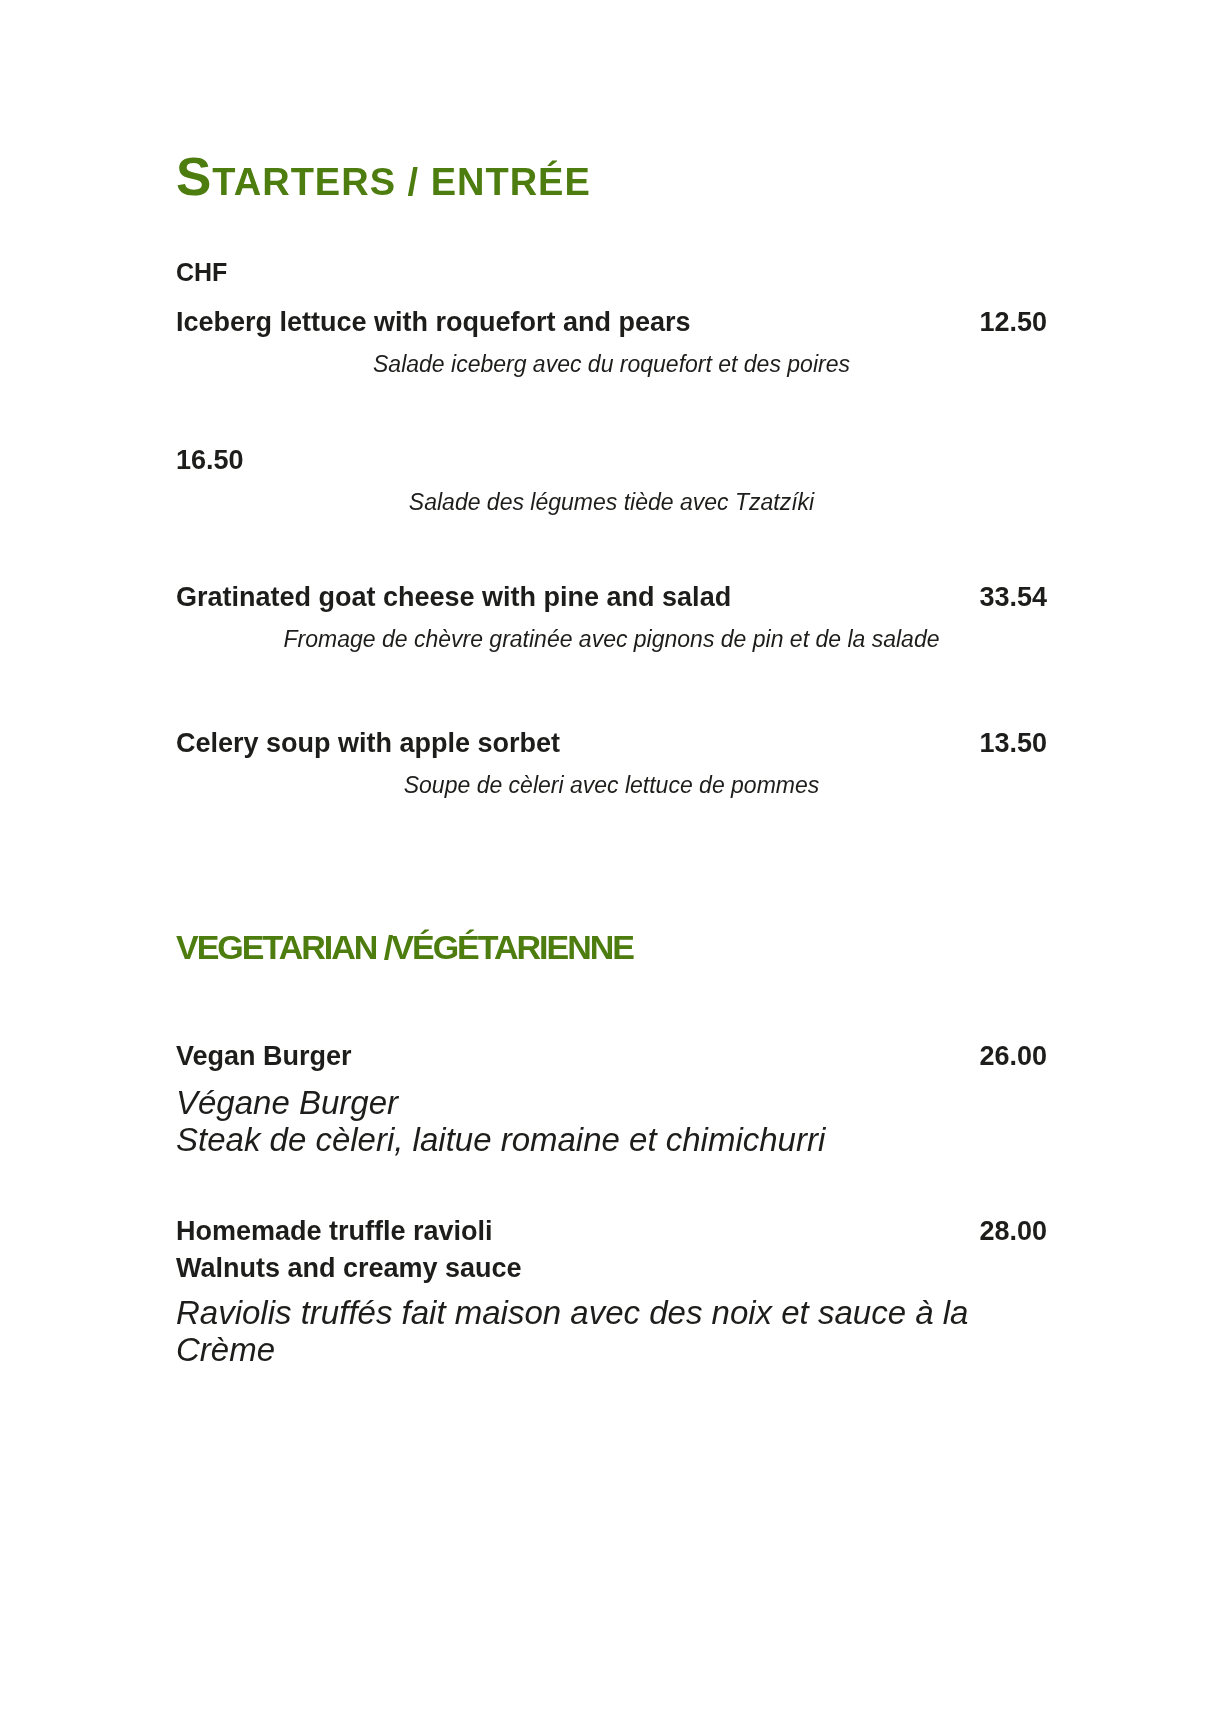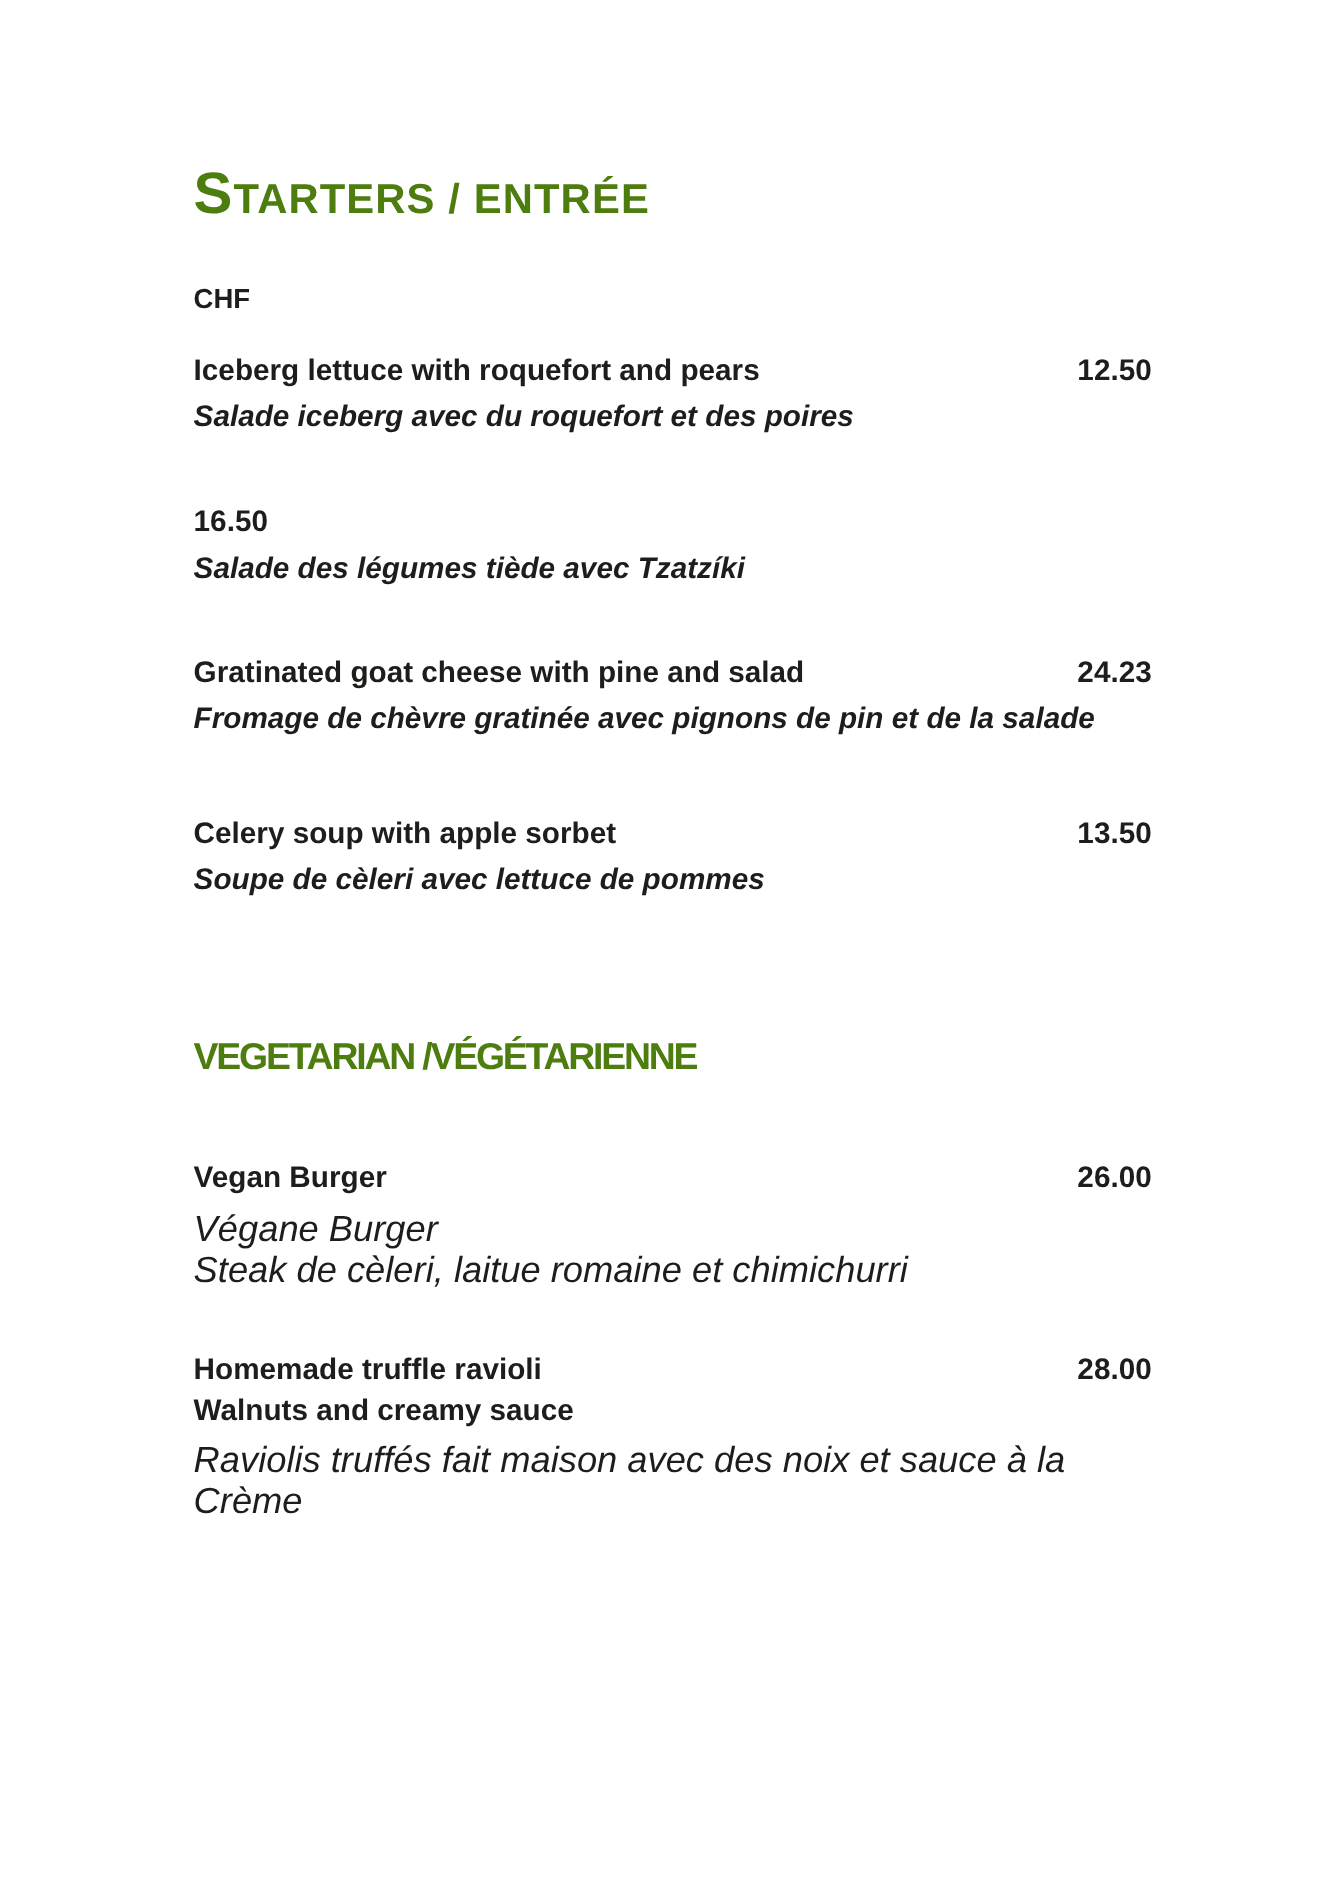--- a/index.html
+++ b/index.html
@@ -50,28 +50,29 @@
     display: flex;
     justify-content: space-between;
     align-items: baseline;
     font-size: 27px;
     font-weight: 700;
     line-height: 34px;
   }
   .row .price { text-align: right; white-space: nowrap; }
   
   .fr {
-    font-size: 27px;
-    font-weight: 700;
+    font-size: 23px;
+    font-weight: 400;
     font-style: italic;
     line-height: 34px;
     margin-top: 8px;
+    text-align: center;
   }
   
-  .gap-a { margin-top: 32px; }
+  .gap-a { margin-top: 18px; }
   .gap-b { margin-top: 62px; }
   .gap-c { margin-top: 61px; }
   .gap-d { margin-top: 70px; }
   
   .item2 {
     margin-top: 62px;
     font-size: 27px;
     font-weight: 700;
     line-height: 37px;
   }
@@ -101,21 +102,21 @@
   </div>
   <div class="fr">Salade iceberg avec du roquefort et des poires</div>
 
   <div class="row gap-b">
     <span class="price">16.50</span>
   </div>
   <div class="fr">Salade des légumes tiède avec Tzatzíki</div>
 
   <div class="row gap-c">
     <span>Gratinated goat cheese with pine and salad</span>
-    <span class="price">24.23</span>
+    <span class="price">33.54</span>
   </div>
   <div class="fr">Fromage de chèvre gratinée avec pignons de pin et de la salade</div>
 
   <div class="row gap-d">
     <span>Celery soup with apple sorbet</span>
     <span class="price">13.50</span>
   </div>
   <div class="fr">Soupe de cèleri avec lettuce de pommes</div>
 
   <h1 class="heading heading-vegetarian"><span>VEGETARIAN /VÉGÉTARIENNE</span></h1>

